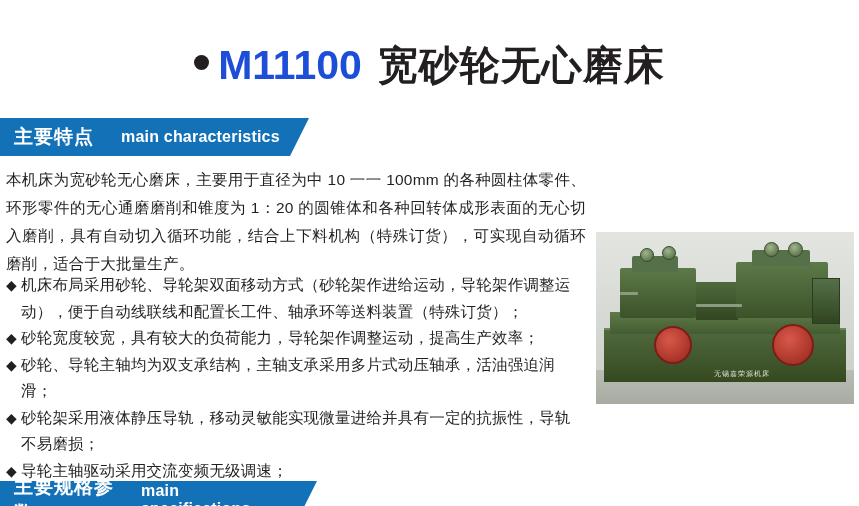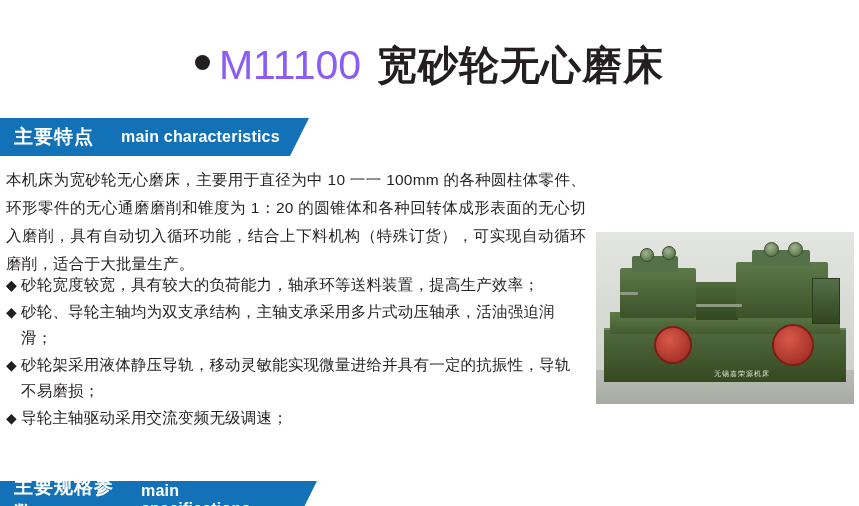--- a/index.html
+++ b/index.html
@@ -37,24 +37,24 @@
     border-radius: 50%;
     background: #231f20;
     vertical-align: middle;
     margin-right: 9px;
     position: relative;
     top: -3px;
   }
   .title-code {
     display: inline-block;
     font-size: 41px;
-    font-weight: normal;
+    font-weight: bold;
     letter-spacing: 0px;
     vertical-align: middle;
-    color: #8b5cf6;
+    color: #1d4ed8;
   }
   .title-name {
     display: inline-block;
     font-size: 40px;
     font-weight: bold;
     letter-spacing: 1px;
     vertical-align: middle;
     color: #231f20;
     margin-left: 16px;
   }
@@ -282,24 +282,25 @@
   <div class="banner" id="banner-main-characteristics">
     <span class="banner-cn">主要特点</span>
     <span class="banner-en">main characteristics</span>
   </div>
 
   <div class="intro">本机床为宽砂轮无心磨床，主要用于直径为中 10 一一 100mm 的各种圆柱体零件、环形零件的无心通磨磨削和锥度为 1：20 的圆锥体和各种回转体成形表面的无心切入磨削，具有自动切入循环功能，结合上下料机构（特殊订货），可实现自动循环磨削，适合于大批量生产。</div>
 
   <div class="bullets">
     <div class="bullet-item">
       <span class="dia">◆</span>
-    </div>
-    <div class="bullet-item">
-      <span class="dia">◆</span>
-      <span>砂轮宽度较宽，具有较大的负荷能力，轴承环等送料装置，提高生产效率；</span>
+      <span>机床布局采用砂轮、导轮架双面移动方式（砂轮架作进给运动，导轮架作调整运动），便于自动线联线和配置长工件、轴承环等送料装置（特殊订货）；</span>
+    </div>
+    <div class="bullet-item">
+      <span class="dia">◆</span>
+      <span>砂轮宽度较宽，具有较大的负荷能力，导轮架作调整运动，提高生产效率；</span>
     </div>
     <div class="bullet-item">
       <span class="dia">◆</span>
       <span>砂轮、导轮主轴均为双支承结构，主轴支承采用多片式动压轴承，活油强迫润滑；</span>
     </div>
     <div class="bullet-item">
       <span class="dia">◆</span>
       <span>砂轮架采用液体静压导轨，移动灵敏能实现微量进给并具有一定的抗振性，导轨不易磨损；</span>
     </div>
     <div class="bullet-item">

